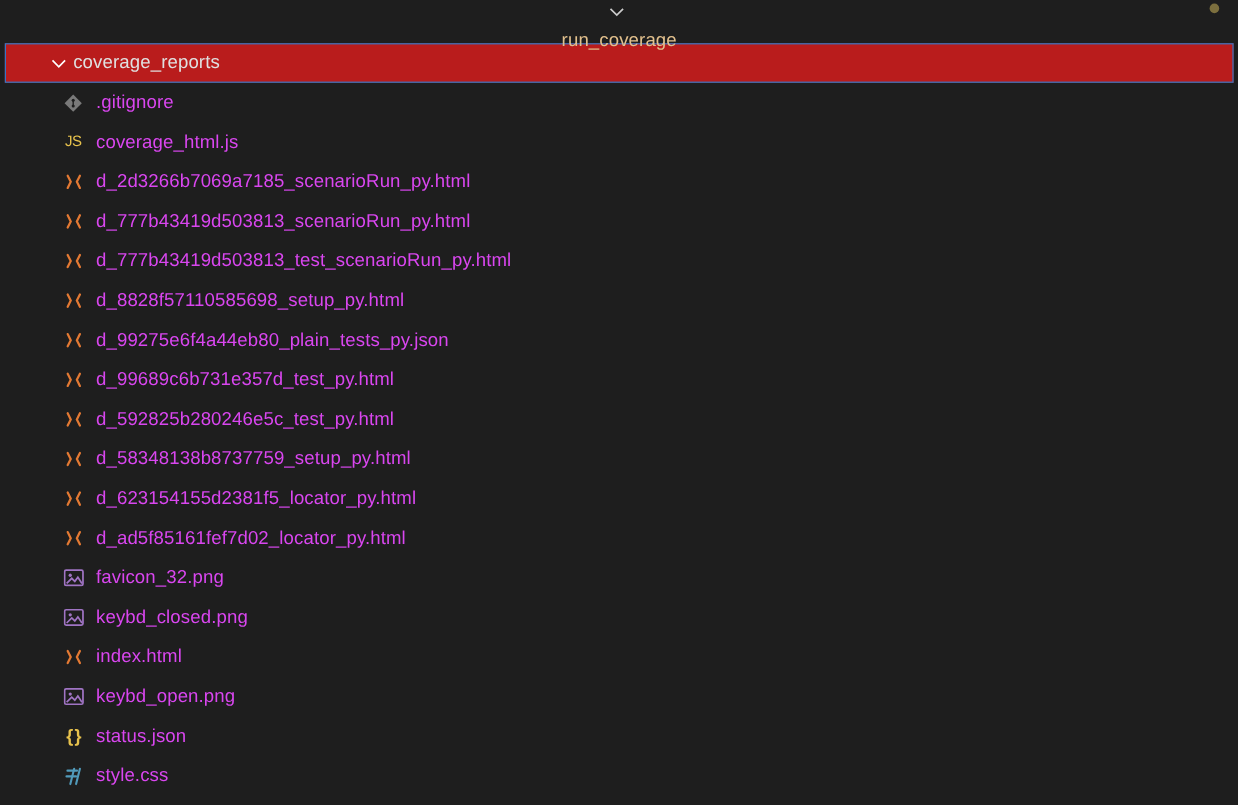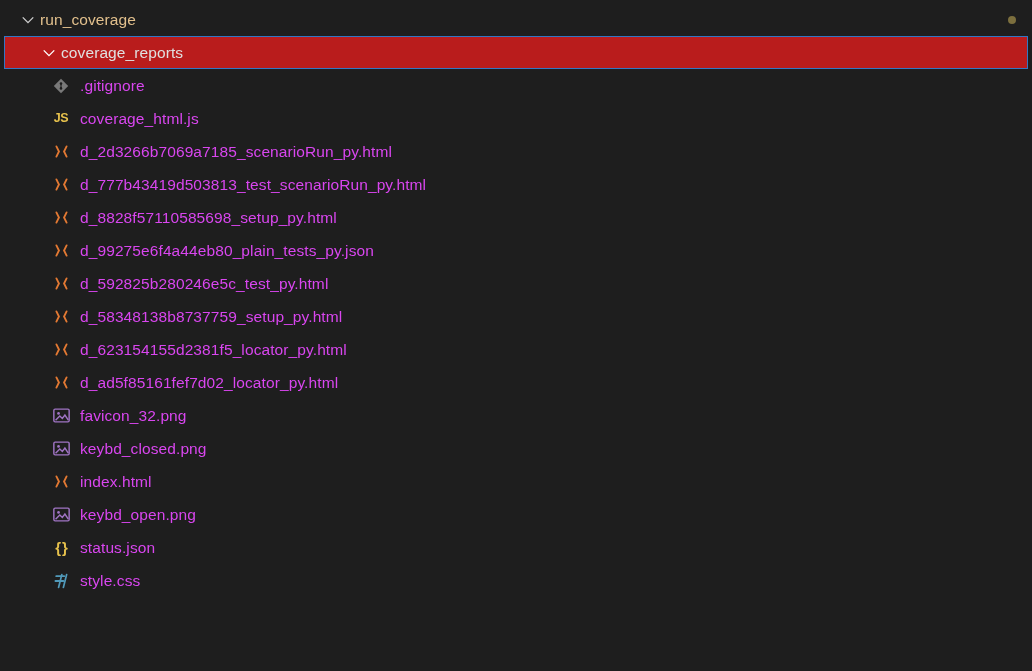--- a/index.html
+++ b/index.html
@@ -16,20 +16,21 @@
   .row {
     display: flex;
     align-items: center;
     height: 33px;
     line-height: 33px;
     white-space: nowrap;
     cursor: pointer;
   }
   .row.root {
     position: relative;
+    flex-direction: column;
   }
   .row.root .label { color: #e2c08d; }
   .row.selected {
     background: #b91c1c;
     border: 1px solid #3377c4;
     margin: 0 4px;
     height: 33px;
   }
   .pad { flex: 0 0 auto; }
   .chev {
@@ -104,21 +105,21 @@
             <circle cx="10" cy="7" r="1.6" fill="#1e1e1e"></circle>
             <circle cx="10" cy="13" r="1.6" fill="#1e1e1e"></circle>
             <rect x="9.3" y="7" width="1.4" height="6" fill="#1e1e1e"></rect>
           </svg>
         </span>
     <span class="label">.gitignore</span>
   </div>
       <div class="row">
     <span class="pad" style="width:52px"></span>
     <span class="icon">
-          <span class="ic-js" style="font-weight:700;font-size:12.5px;letter-spacing:-0.5px;">JS</span>
+          <span class="ic-js" style="font-weight:400;font-size:12.5px;letter-spacing:-0.5px;">JS</span>
         </span>
     <span class="label">coverage_html.js</span>
   </div>
       <div class="row">
     <span class="pad" style="width:52px"></span>
     <span class="icon">
           <svg class="ic-html" width="17" height="17" viewBox="0 0 20 20">
             <path d="M4 4l3 6-3 6" fill="none" stroke="currentColor" stroke-width="2.2" stroke-linecap="round"></path>
             <path d="M16 4l-3 6 3 6" fill="none" stroke="currentColor" stroke-width="2.2" stroke-linecap="round"></path>
           </svg>
@@ -126,20 +127,30 @@
     <span class="label">d_2d3266b7069a7185_scenarioRun_py.html</span>
   </div>
       <div class="row">
     <span class="pad" style="width:52px"></span>
     <span class="icon">
           <svg class="ic-html" width="17" height="17" viewBox="0 0 20 20">
             <path d="M4 4l3 6-3 6" fill="none" stroke="currentColor" stroke-width="2.2" stroke-linecap="round"></path>
             <path d="M16 4l-3 6 3 6" fill="none" stroke="currentColor" stroke-width="2.2" stroke-linecap="round"></path>
           </svg>
         </span>
+    <span class="label">d_777b43419d503813_scenarioRun_py.html</span>
+  </div>
+      <div class="row">
+    <span class="pad" style="width:52px"></span>
+    <span class="icon">
+          <svg class="ic-html" width="17" height="17" viewBox="0 0 20 20">
+            <path d="M4 4l3 6-3 6" fill="none" stroke="currentColor" stroke-width="2.2" stroke-linecap="round"></path>
+            <path d="M16 4l-3 6 3 6" fill="none" stroke="currentColor" stroke-width="2.2" stroke-linecap="round"></path>
+          </svg>
+        </span>
     <span class="label">d_777b43419d503813_test_scenarioRun_py.html</span>
   </div>
       <div class="row">
     <span class="pad" style="width:52px"></span>
     <span class="icon">
           <svg class="ic-html" width="17" height="17" viewBox="0 0 20 20">
             <path d="M4 4l3 6-3 6" fill="none" stroke="currentColor" stroke-width="2.2" stroke-linecap="round"></path>
             <path d="M16 4l-3 6 3 6" fill="none" stroke="currentColor" stroke-width="2.2" stroke-linecap="round"></path>
           </svg>
         </span>
@@ -147,20 +158,30 @@
   </div>
       <div class="row">
     <span class="pad" style="width:52px"></span>
     <span class="icon">
           <svg class="ic-html" width="17" height="17" viewBox="0 0 20 20">
             <path d="M4 4l3 6-3 6" fill="none" stroke="currentColor" stroke-width="2.2" stroke-linecap="round"></path>
             <path d="M16 4l-3 6 3 6" fill="none" stroke="currentColor" stroke-width="2.2" stroke-linecap="round"></path>
           </svg>
         </span>
     <span class="label">d_99275e6f4a44eb80_plain_tests_py.json</span>
+  </div>
+      <div class="row">
+    <span class="pad" style="width:52px"></span>
+    <span class="icon">
+          <svg class="ic-html" width="17" height="17" viewBox="0 0 20 20">
+            <path d="M4 4l3 6-3 6" fill="none" stroke="currentColor" stroke-width="2.2" stroke-linecap="round"></path>
+            <path d="M16 4l-3 6 3 6" fill="none" stroke="currentColor" stroke-width="2.2" stroke-linecap="round"></path>
+          </svg>
+        </span>
+    <span class="label">d_99689c6b731e357d_test_py.html</span>
   </div>
       <div class="row">
     <span class="pad" style="width:52px"></span>
     <span class="icon">
           <svg class="ic-html" width="17" height="17" viewBox="0 0 20 20">
             <path d="M4 4l3 6-3 6" fill="none" stroke="currentColor" stroke-width="2.2" stroke-linecap="round"></path>
             <path d="M16 4l-3 6 3 6" fill="none" stroke="currentColor" stroke-width="2.2" stroke-linecap="round"></path>
           </svg>
         </span>
     <span class="label">d_592825b280246e5c_test_py.html</span>

